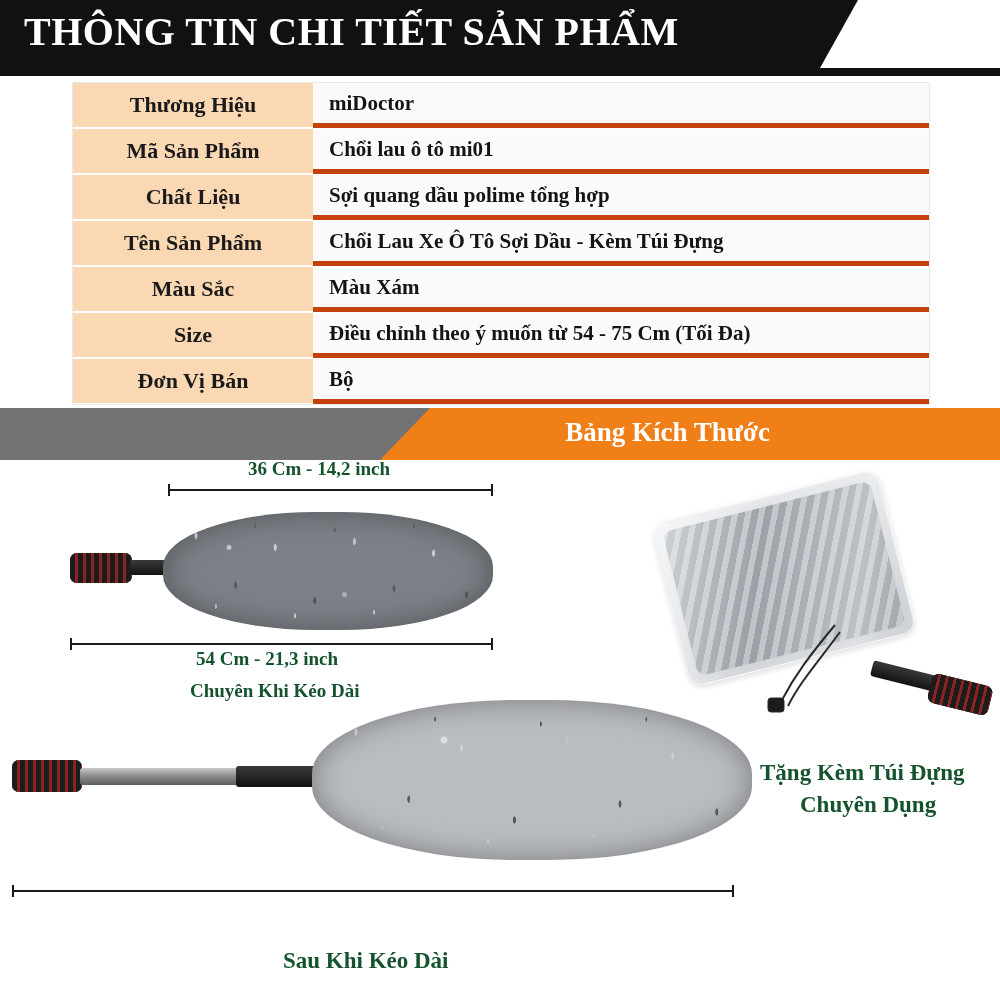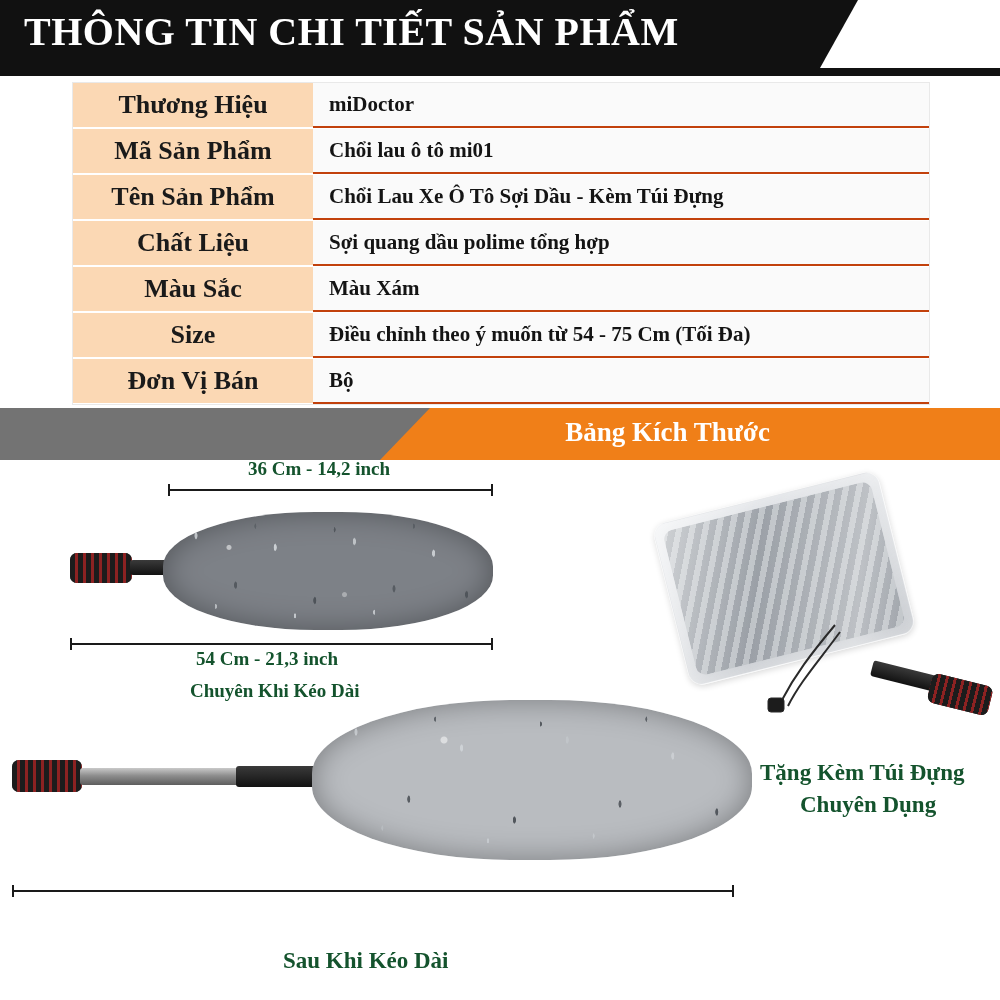--- a/index.html
+++ b/index.html
@@ -59,36 +59,36 @@
     border-bottom: 1px solid #ffffff;
     height: 45px;
   }
   .spec-row:last-child { border-bottom: none; }
   .spec-label {
     width: 240px;
     background: #fbd8b4;
     display: flex;
     align-items: center;
     justify-content: center;
-    font-size: 26px;
+    font-size: 22px;
     font-weight: bold;
     color: #1a1a1a;
     border-bottom: 1px solid #ffffff;
     box-sizing: border-box;
   }
   .spec-value {
     flex: 1;
     background: #fafafa;
     display: flex;
     align-items: center;
     padding-left: 16px;
     font-size: 21px;
     font-weight: bold;
     color: #141414;
-    border-bottom: 2px solid #c2410c;
+    border-bottom: 5px solid #c2410c;
     box-sizing: border-box;
   }
 
   
   .band {
     position: absolute;
     left: 0;
     top: 408px;
     width: 860px;
     height: 52px;
@@ -262,27 +262,27 @@
     <div class="spec-label">Thương Hiệu</div>
     <div class="spec-value">miDoctor</div>
   </div>
 
   <div class="spec-row">
     <div class="spec-label">Mã Sản Phẩm</div>
     <div class="spec-value">Chổi lau ô tô mi01</div>
   </div>
 
   <div class="spec-row">
+    <div class="spec-label">Chất Liệu</div>
+    <div class="spec-value">Sợi quang dầu polime tổng hợp</div>
+  </div>
+
+  <div class="spec-row">
     <div class="spec-label">Tên Sản Phẩm</div>
     <div class="spec-value">Chổi Lau Xe Ô Tô Sợi Dầu - Kèm Túi Đựng</div>
-  </div>
-
-  <div class="spec-row">
-    <div class="spec-label">Chất Liệu</div>
-    <div class="spec-value">Sợi quang dầu polime tổng hợp</div>
   </div>
 
   <div class="spec-row">
     <div class="spec-label">Màu Sắc</div>
     <div class="spec-value">Màu Xám</div>
   </div>
 
   <div class="spec-row">
     <div class="spec-label">Size</div>
     <div class="spec-value">Điều chỉnh theo ý muốn từ 54 - 75 Cm (Tối Đa)</div>

